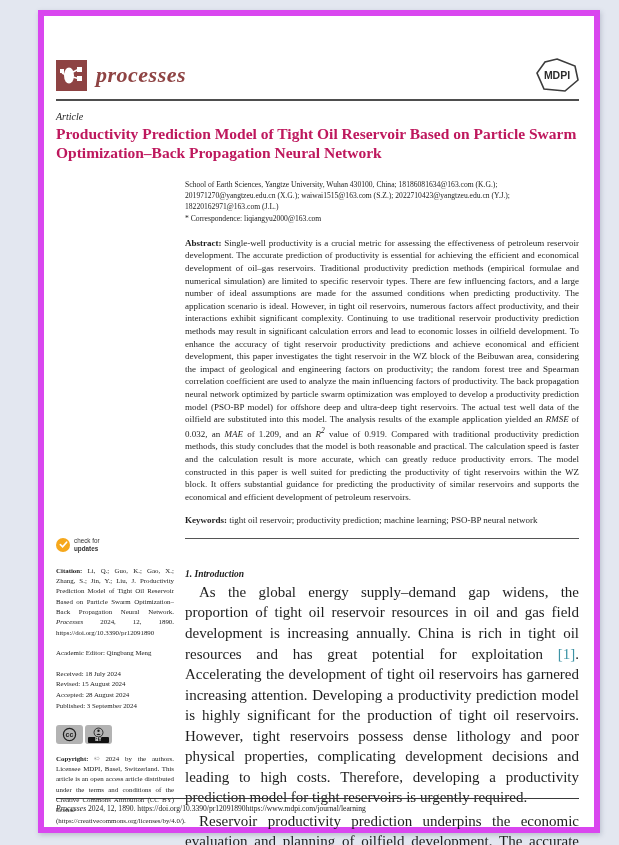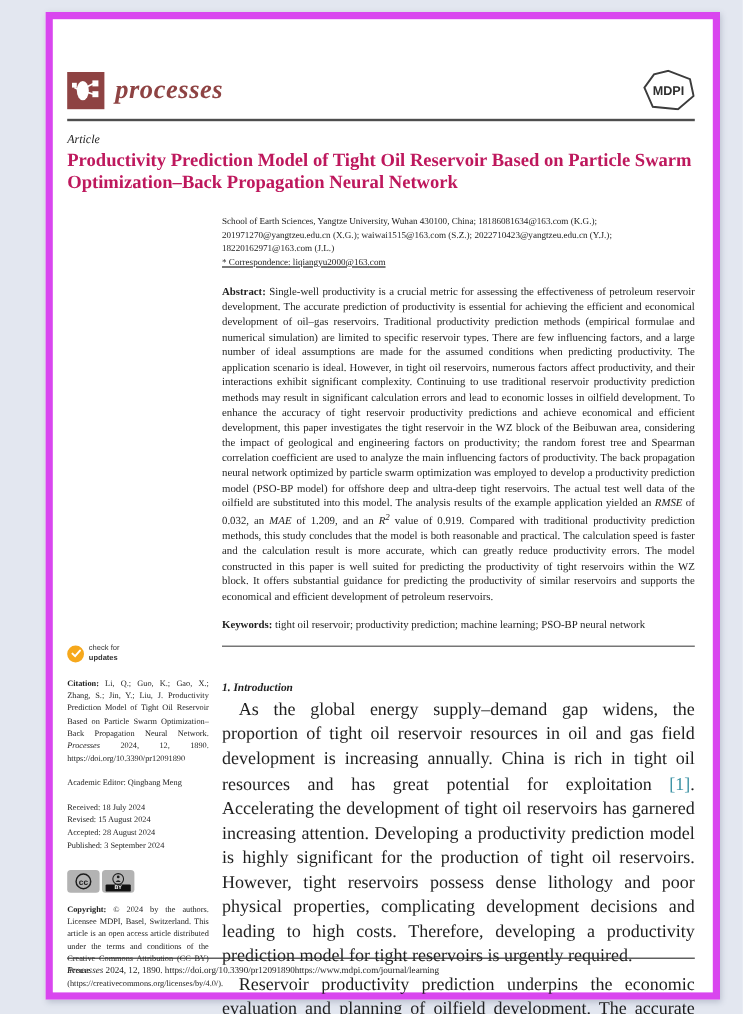--- a/index.html
+++ b/index.html
@@ -81,21 +81,21 @@
     position: absolute; bottom: 1px; left: 3px; right: 3px; height: 5.5px;
     background: #111; color: #fff; font-family: "Liberation Sans", sans-serif;
     font-size: 4.5px; font-weight: bold; text-align: center; line-height: 5.5px;
     border-radius: 1px;
   }
   .copyright-block { margin-top: 10px; text-align: justify; }
   .bold { font-weight: bold; }
   .ital { font-style: italic; }
   
   .affiliation { font-size: 7.6px; line-height: 1.45; color: #222; }
-  .affiliation .corr { display: block; margin-top: 1px; text-decoration: underline; }
+  .affiliation .corr { display: block; margin-top: 1px; }
   .abstract { font-size: 9px; line-height: 1.4; text-align: justify; margin-top: 13px; }
   .keywords { font-size: 9px; line-height: 1.4; text-align: justify; margin-top: 11px; }
   .kw-rule { border-bottom: 1.2px solid #555; margin-top: 11px; }
   .intro-heading { font-size: 9.5px; font-weight: bold; margin-top: 30px; font-style: italic; }
   .body-p { font-size: 15px; line-height: 1.37; text-align: justify; margin-top: 3px; text-indent: 14px; }
   .ref-link { color: #3d93a5; }
   
   .footer {
     position: absolute; left: 12px; right: 15px; bottom: 14px;
     border-top: 1.2px solid #3a3a3a; padding-top: 5px;

